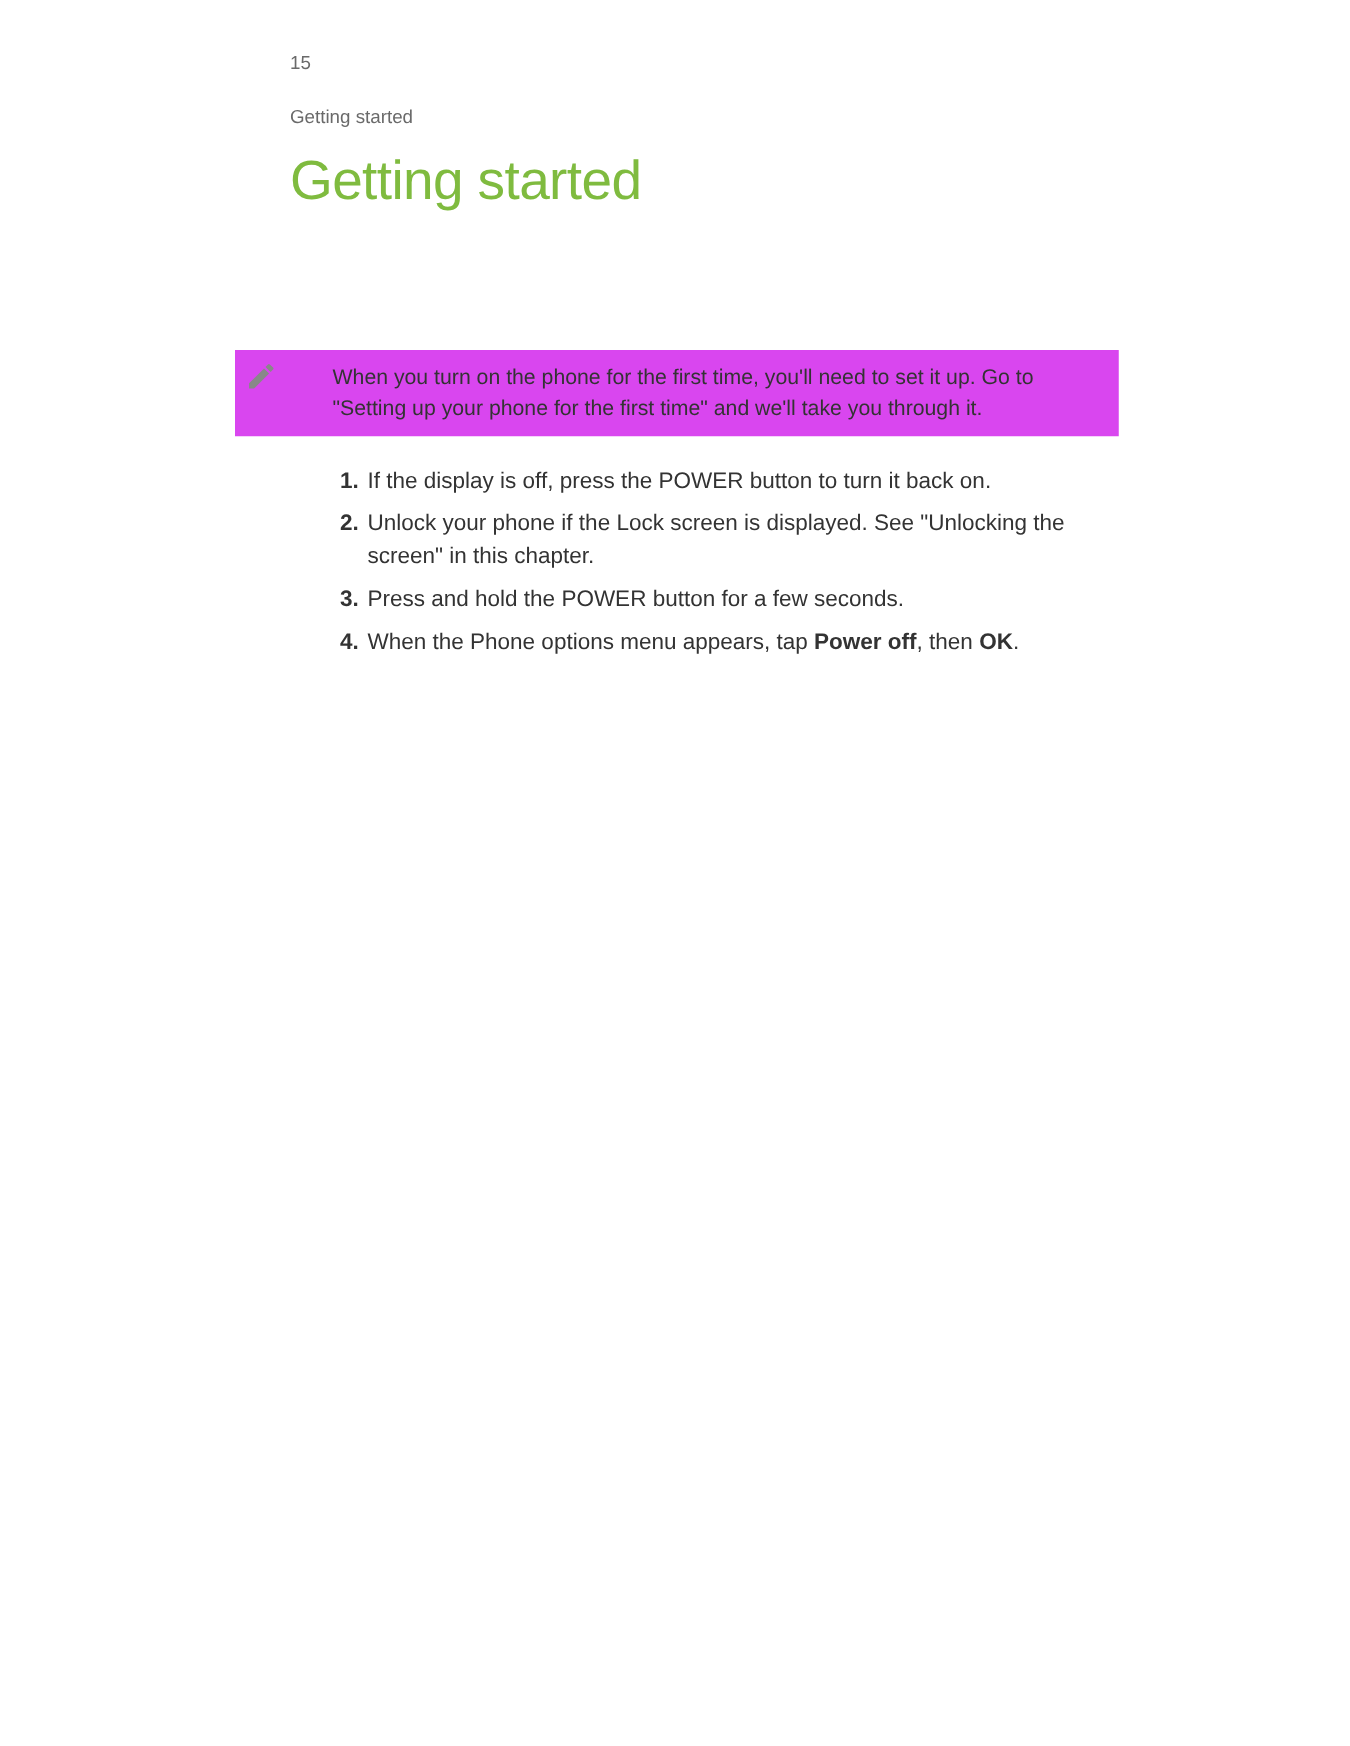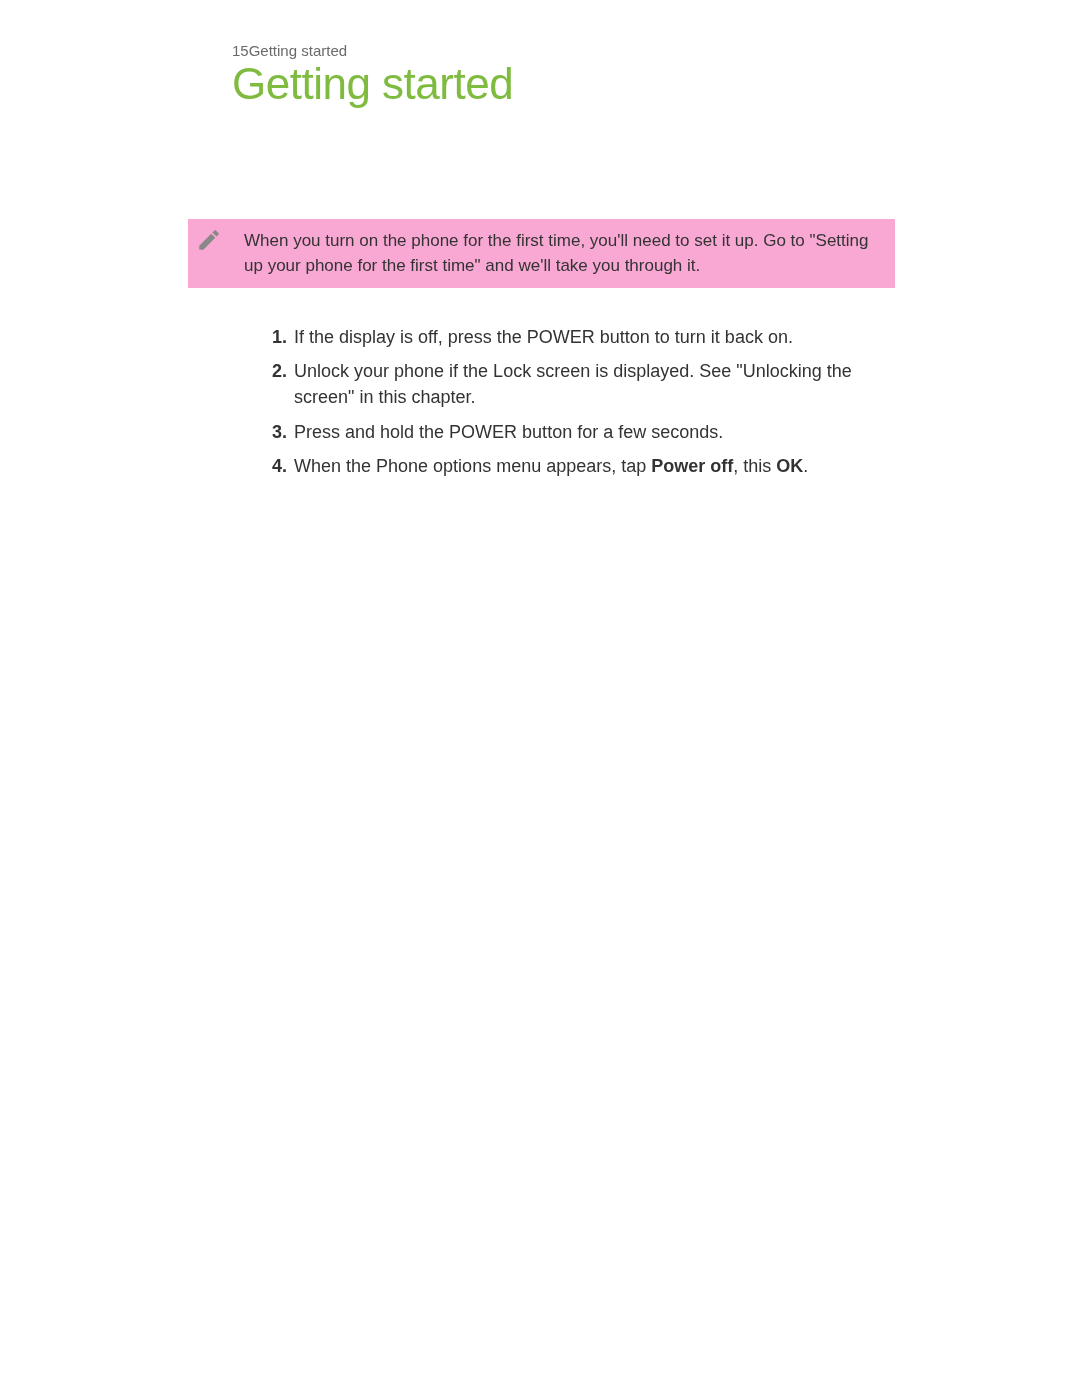--- a/index.html
+++ b/index.html
@@ -12,21 +12,24 @@
     height: 1397px;
     box-sizing: border-box;
   }
   .page {
     padding: 42px 185px 0 232px;
     box-sizing: border-box;
   }
   .header {
     font-size: 15px;
     color: #6a6a6a;
+    margin-bottom: 18px;
     display: flex;
+    gap: 26px;
+    flex-direction: column;
   }
   .header .pnum { color: #6a6a6a; }
   h1.chapter {
     font-size: 44px;
     font-weight: 400;
     color: #7fbb3f;
     margin: 0 0 110px 0;
     letter-spacing: -0.5px;
   }
   h2.section {
@@ -47,28 +50,28 @@
     color: #7fbb3f;
     margin: 0;
   }
   p.body {
     font-size: 18px;
     color: #333;
     margin: 0 0 12px 0;
     line-height: 1.4;
   }
   .notebox {
-    background: #f9a8d4;
+    background: #d946ef;
     margin-left: -44px;
-    padding: 10px 10px 10px 56px;
+    padding: 10px 10px 10px 78px;
     position: relative;
     font-size: 17px;
     line-height: 1.45;
     color: #333;
-    margin-bottom: 36px;
+    margin-bottom: 22px;
   }
   .notebox .pencil {
     position: absolute;
     left: 8px;
     top: 8px;
     width: 26px;
     height: 26px;
   }
   ol.steps {
     font-size: 18px;
@@ -107,17 +110,17 @@
     </svg>
     <span>When you turn on the phone for the first time, you'll need to set it up. Go to "Setting up your phone for the first time" and we'll take you through it.</span>
   </div>
 
 
   <ol class="steps">
     <li>If the display is off, press the POWER button to turn it back on.</li>
     <li>Unlock your phone if the Lock screen is displayed. See "Unlocking the screen" in this chapter.</li>
     <li>Press and hold the POWER button for a few seconds.</li>
     <li>
-      <span>When the Phone options menu appears, tap </span><span class="bold">Power off</span><span>, this </span><span class="bold">OK</span><span>.</span>
+      <span>When the Phone options menu appears, tap </span><span class="bold">Power off</span><span>, then </span><span class="bold">OK</span><span>.</span>
     </li>
   </ol>
 
 </div>
 
 </body></html>

